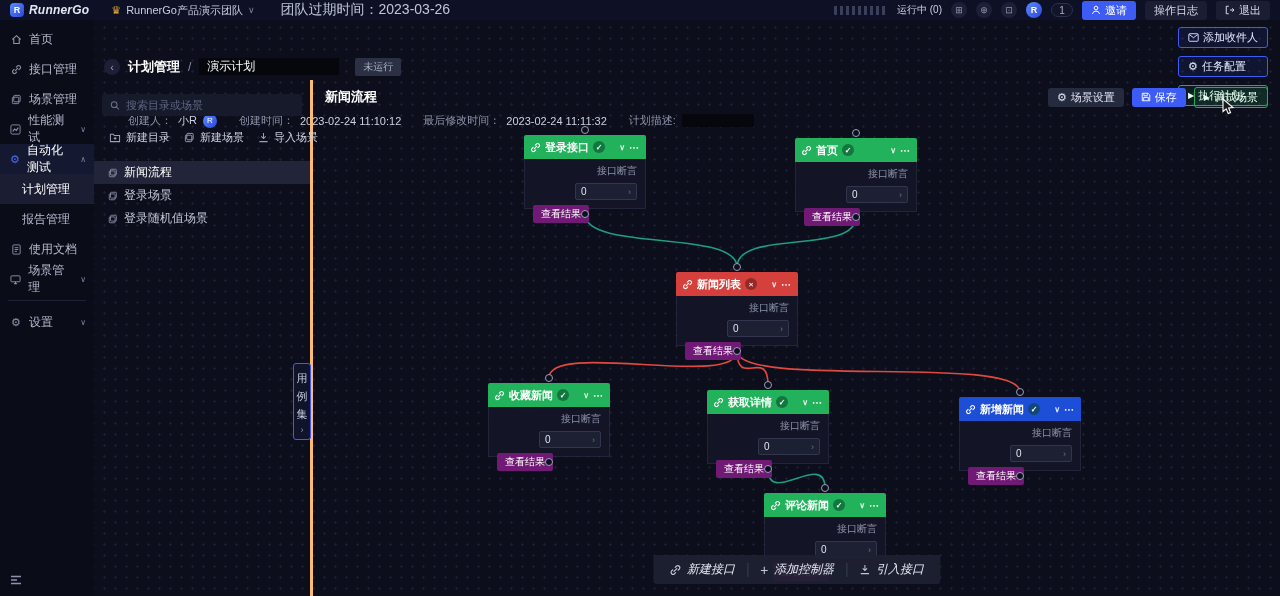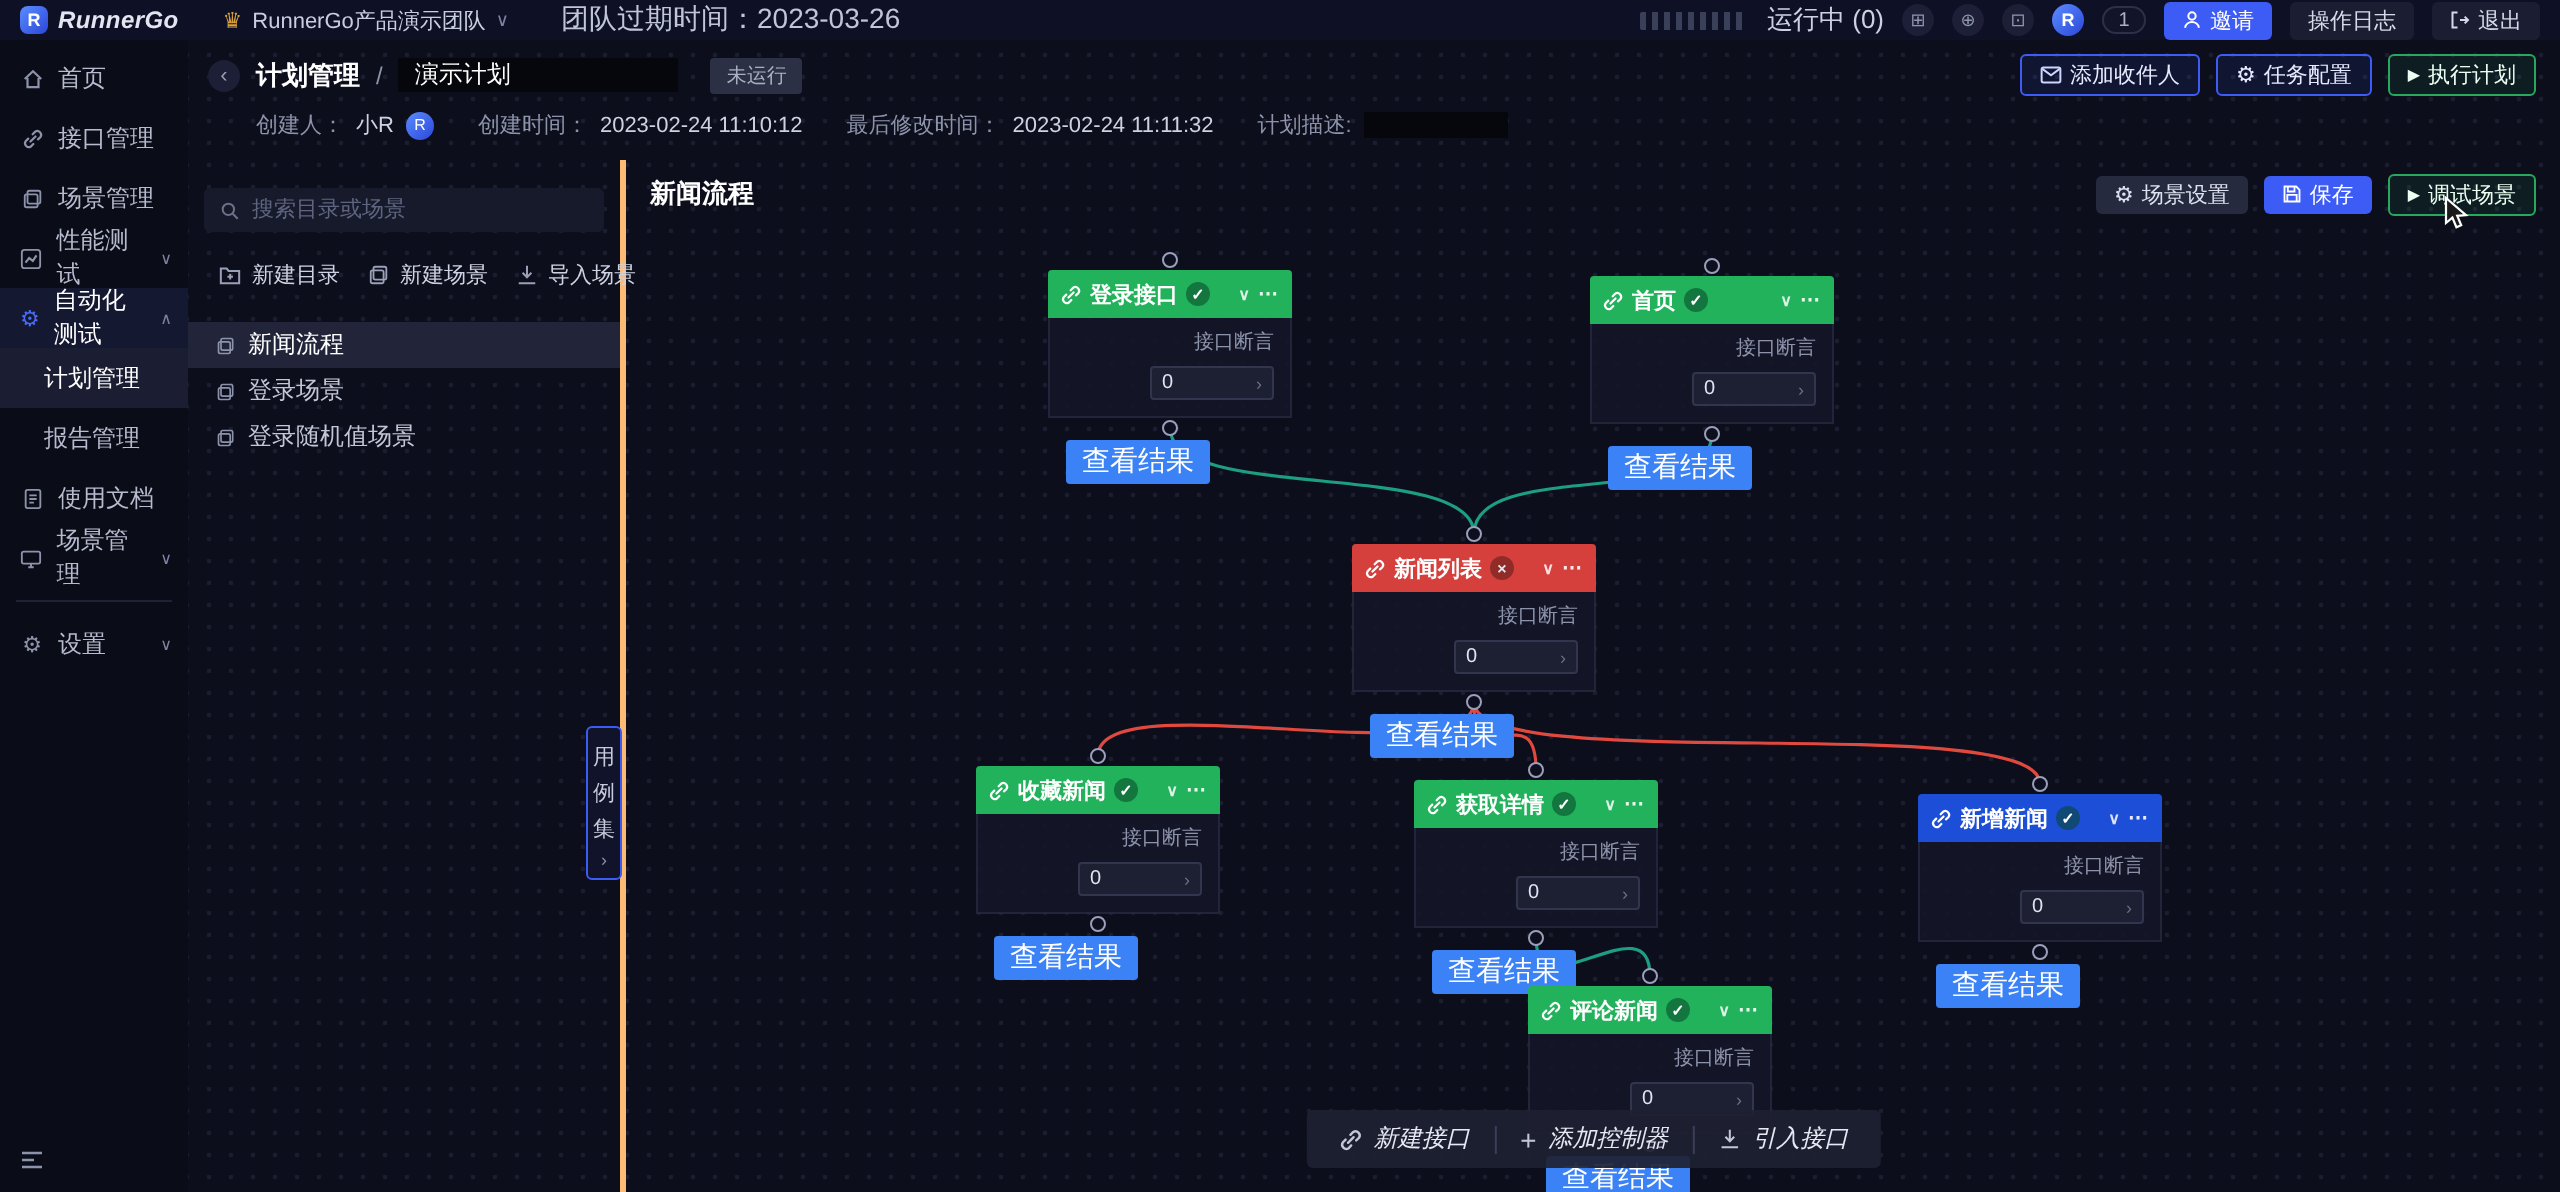--- a/index.html
+++ b/index.html
@@ -14,21 +14,21 @@
   .topbar { height:20px; background:#0e1126; display:flex; align-items:center; padding:0 10px; gap:8px; position:relative; z-index:5; }
   .logo { display:flex; align-items:center; gap:5px; margin-right:14px; }
   .logo-mark { width:14px; height:14px; border-radius:4px; background:linear-gradient(135deg,#5b8cff,#2b47d8); display:flex; align-items:center; justify-content:center; font-size:9px; font-weight:bold; color:#fff; }
   .logo-text { font-size:12px; font-weight:bold; font-style:italic; letter-spacing:.2px; }
   .team { display:flex; align-items:center; gap:5px; color:#c9cede; font-size:11px; }
   .crown { color:#d7a13b; font-size:11px; }
   .chev { color:#7d83a0; font-size:9px; }
   .expiry { margin-left:18px; color:#c0c5d8; font-size:14px; }
   .top-right { margin-left:auto; display:flex; align-items:center; gap:9px; }
   .equalizer { width:54px; height:9px; border-radius:1px; background:repeating-linear-gradient(90deg,#3a3f5a 0 3px, transparent 3px 6px); }
-  .run-label { color:#ccd1e2; font-size:13px; white-space:nowrap; }
+  .run-label { color:#ccd1e2; font-size:10px; white-space:nowrap; }
   .circle-btn { width:16px; height:16px; border-radius:50%; background:#1c1f36; color:#8f95ad; display:flex; align-items:center; justify-content:center; font-size:9px; cursor:pointer; }
   .avatar { width:16px; height:16px; border-radius:50%; background:linear-gradient(135deg,#5b8cff,#2b47d8); display:flex; align-items:center; justify-content:center; font-size:9px; color:#fff; font-weight:bold; }
   .count-pill { height:14px; min-width:22px; padding:0 6px; border:1px solid #2c3049; border-radius:8px; background:#12142a; color:#aab0c5; font-size:10px; display:flex; align-items:center; justify-content:center; }
   .btn { display:inline-flex; align-items:center; gap:4px; border-radius:3px; font-size:11px; padding:2px 9px; cursor:pointer; white-space:nowrap; }
   .btn-blue { background:#3d5bf5; color:#fff; }
   .btn-dark { background:#1b1e33; color:#d6dae8; }
   .icon-svg { display:inline-block; vertical-align:middle; }
 
   
   .app { display:flex; height:576px; }
@@ -47,21 +47,21 @@
   .side-bottom { margin-top:auto; padding:8px 10px; color:#8d93ab; }
 
   
   .plan-header { height:60px; padding:7px 12px 0 10px; flex:none; }
   .ph-row1 { display:flex; align-items:center; gap:8px; }
   .back-btn { width:16px; height:16px; border-radius:50%; background:#1c1f36; color:#9aa0b8; font-size:11px; display:flex; align-items:center; justify-content:center; cursor:pointer; }
   .ph-title { font-size:13px; font-weight:bold; color:#fff; }
   .ph-sep { color:#8d93ab; }
   .plan-name-box { background:#05070d; min-width:140px; height:17px; padding:1px 8px; font-size:12px; color:#fff; display:flex; align-items:center; }
   .status-badge { background:#2c3044; color:#a9afc4; font-size:10px; padding:2px 8px; border-radius:2px; margin-left:8px; }
-  .ph-actions { margin-left:auto; display:flex; gap:8px; }
+  .ph-actions { margin-left:auto; display:flex; gap:8px;flex-direction:column; }
   .btn-outline-blue { border:1px solid #3d5bf5; background:rgba(61,91,245,0.10); color:#e6eaff; }
   .btn-outline-green { border:1px solid #27a85d; background:rgba(39,168,93,0.10); color:#eafff2; }
   .ph-row2 { display:flex; align-items:center; gap:6px; margin-top:7px; padding-left:24px; font-size:11px; }
   .meta-label { color:#8d93ab; }
   .meta-val { color:#cdd2e2; margin-right:16px; }
   .mini-avatar { width:14px; height:14px; border-radius:50%; background:linear-gradient(135deg,#5b8cff,#2b47d8); color:#fff; font-size:8px; display:inline-flex; align-items:center; justify-content:center; margin-right:16px; }
   .desc-box { width:72px; height:13px; background:#05070d; }
 
   
   .content { flex:1; display:flex; min-height:0; }
@@ -91,21 +91,21 @@
   .node-title { white-space:nowrap; overflow:hidden; max-width:62px; }
   .node-status { width:12px; height:12px; border-radius:50%; display:flex; align-items:center; justify-content:center; font-size:8px; flex:none; color:#fff; }
   .node-status.success { background:rgba(8,70,38,0.55); }
   .node-status.fail { background:rgba(0,0,0,0.32); color:#e3e6f0; }
   .node-caret { margin-left:auto; font-size:8px; opacity:.85; }
   .node-menu { font-size:10px; letter-spacing:1px; opacity:.9; }
   .node-body { background:rgba(21,23,40,0.88); border:1px solid rgba(62,67,96,0.35); border-top:none; height:50px; padding:5px 8px; }
   .assert-row { display:flex; align-items:flex-end; gap:5px; font-size:10px; color:#8d93ab;flex-direction:column; }
   .assert-box { display:flex; justify-content:space-between; align-items:center; width:62px; height:17px; background:#1d2032; border:1px solid #31364e; border-radius:2px; padding:0 5px; color:#e0e4f2; font-size:10px; }
   .assert-box .abx-chev { color:#6b7188; font-size:9px; }
-  .view-btn { margin-top:20px; display:inline-block; background:#3b82f6; color:#fff; font-size:14px; padding:2px 8px; border-radius:2px; cursor:pointer; }
+  .view-btn { margin-top:5px; display:inline-block; background:#701a75; color:#fff; font-size:10px; padding:2px 8px; border-radius:2px; cursor:pointer; }
   .port { position:absolute; width:8px; height:8px; border:1px solid #9aa0bb; border-radius:50%; background:#0d0f1e; left:50%; transform:translateX(-50%); z-index:3; }
   .port.top { top:-9px; } .port.bottom { bottom:-9px; }
 
   .bottom-toolbar { position:absolute; left:50%; bottom:12px; transform:translateX(-50%); display:flex; align-items:center; gap:12px; background:rgba(30,33,50,0.92); padding:6px 16px; border-radius:3px; z-index:4; font-size:12px; color:#e6e9f4;font-style:italic; }
   .bt-item { display:flex; align-items:center; gap:6px; cursor:pointer; white-space:nowrap; }
   .bt-item .bicon { color:#c2c7d8; display:flex; }
   .bt-div { width:1px; height:14px; background:#3a3e57; }
 
   .case-tab { position:absolute; left:-20px; top:283px; width:18px; border:1px solid #3d5bf5; border-radius:3px; background:#10132a; color:#c6cbdc; font-size:11px; padding:7px 0 4px; display:flex; flex-direction:column; align-items:center; gap:3px; z-index:4; cursor:pointer; }
   .case-tab .ct-arrow { color:#8d93ab; font-size:9px; }

